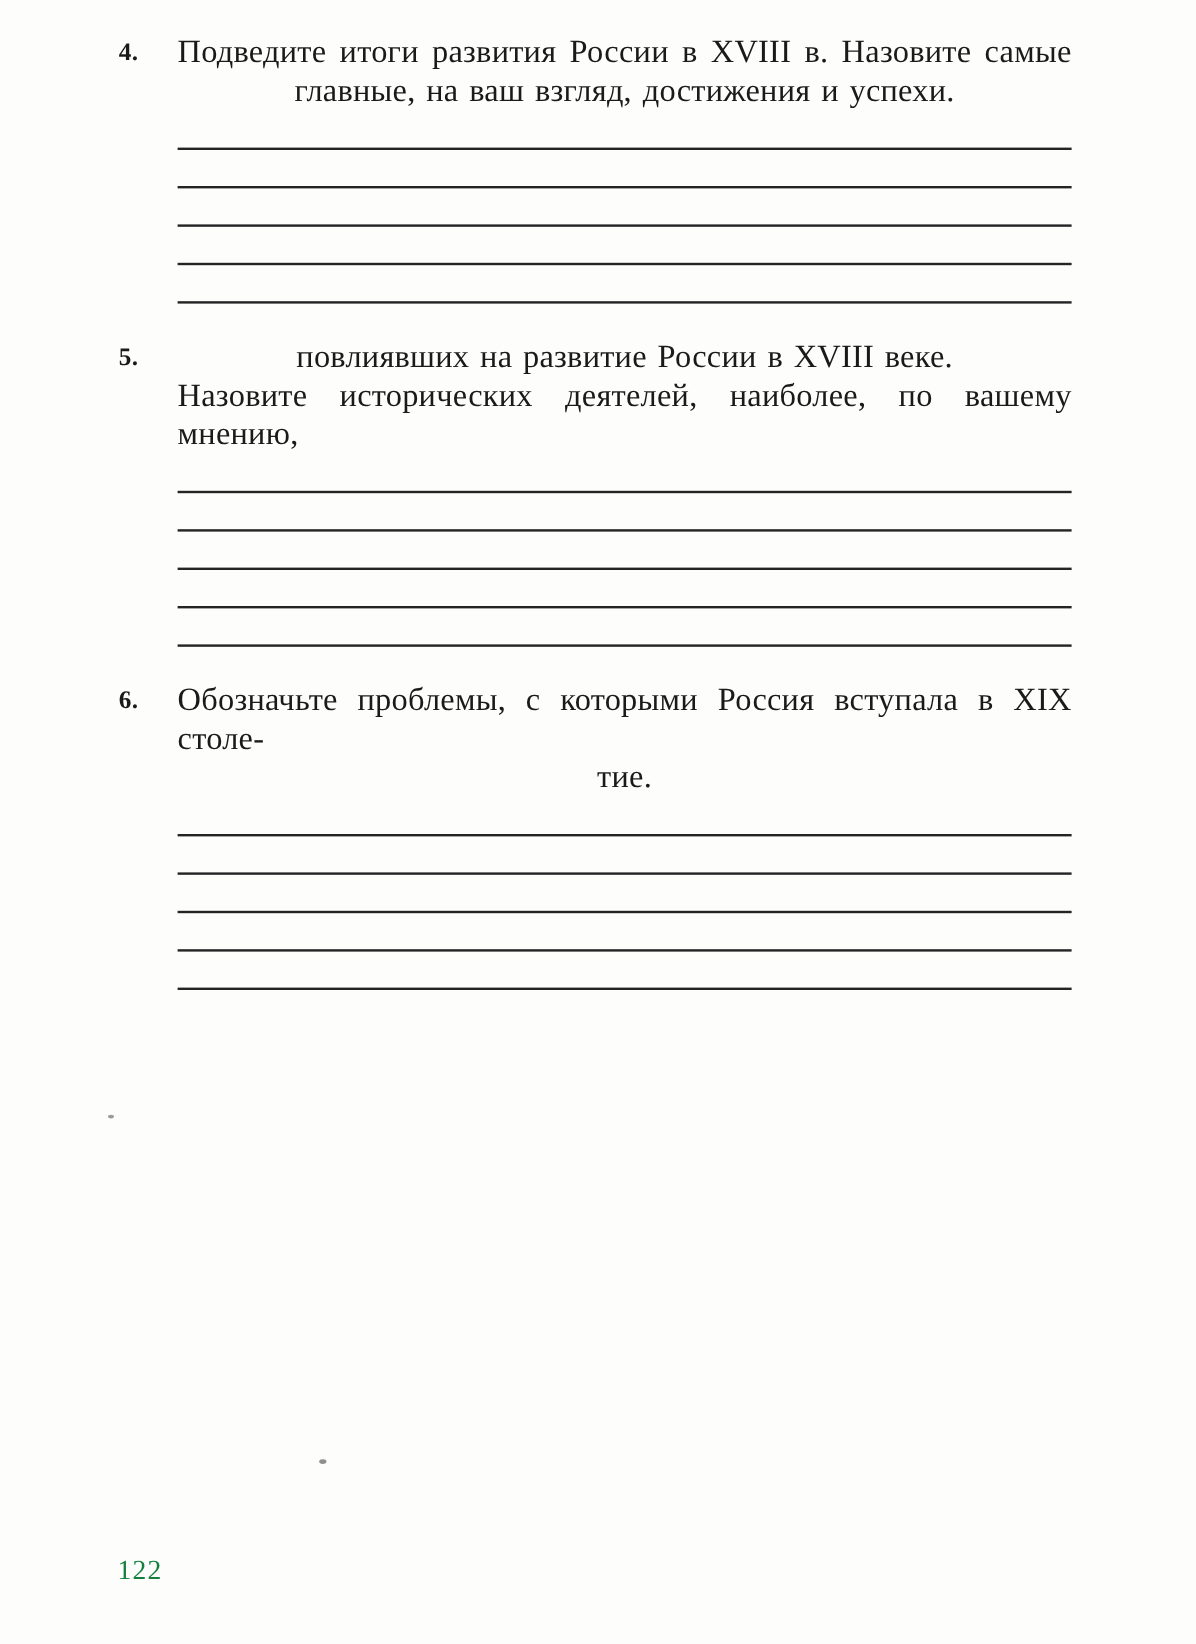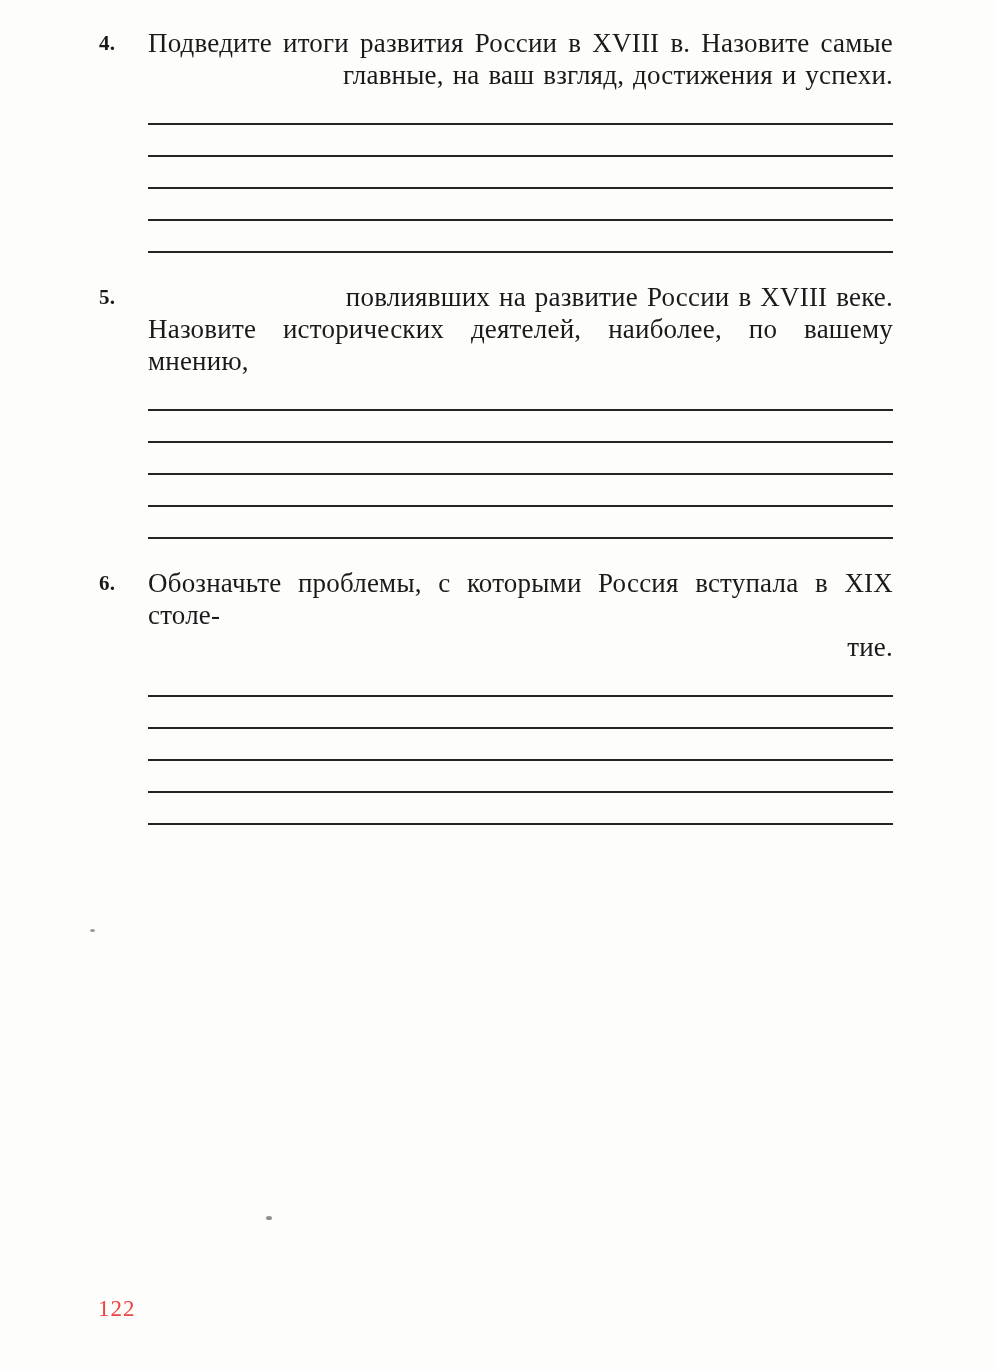--- a/index.html
+++ b/index.html
@@ -41,41 +41,41 @@
     font-weight: bold;
     letter-spacing: 0.2px;
   }
   .q-text {
     width: 745px;
     font-size: 27px;
     line-height: 32px;
     letter-spacing: 0.2px;
     word-spacing: 2px;
   }
-  .q-line { text-align: right; }
+  .q-line { text-align: center; }
   .q-line.just {
     text-align: justify;
     text-align-last: justify;
   }
   .answer-lines {
     margin-left: 148px;
     margin-top: 2px;
     width: 745px;
   }
   .answer-line {
     height: 32px;
     border-bottom: 2px solid var(--line);
   }
   .page-number {
     position: absolute;
     left: 98px;
     top: 1296px;
     font-size: 23px;
     letter-spacing: 1px;
-    color: #ef4444;
+    color: #15803d;
   }
   .speck {
     position: absolute;
     border-radius: 50%;
   }
   .speck-1 { left: 90px; top: 929px; width: 5px; height: 3px; background: #9a9a9a; }
   .speck-2 { left: 266px; top: 1216px; width: 6px; height: 4px; background: #8f8f8f; }
 </style>
 </head>
 <body>

